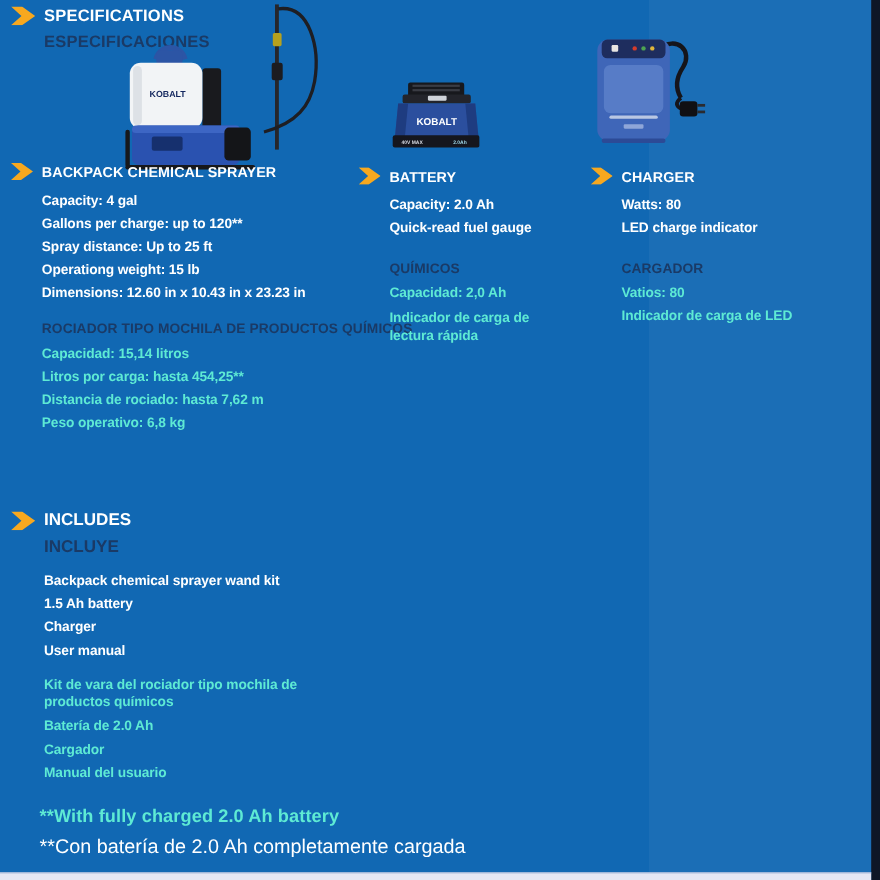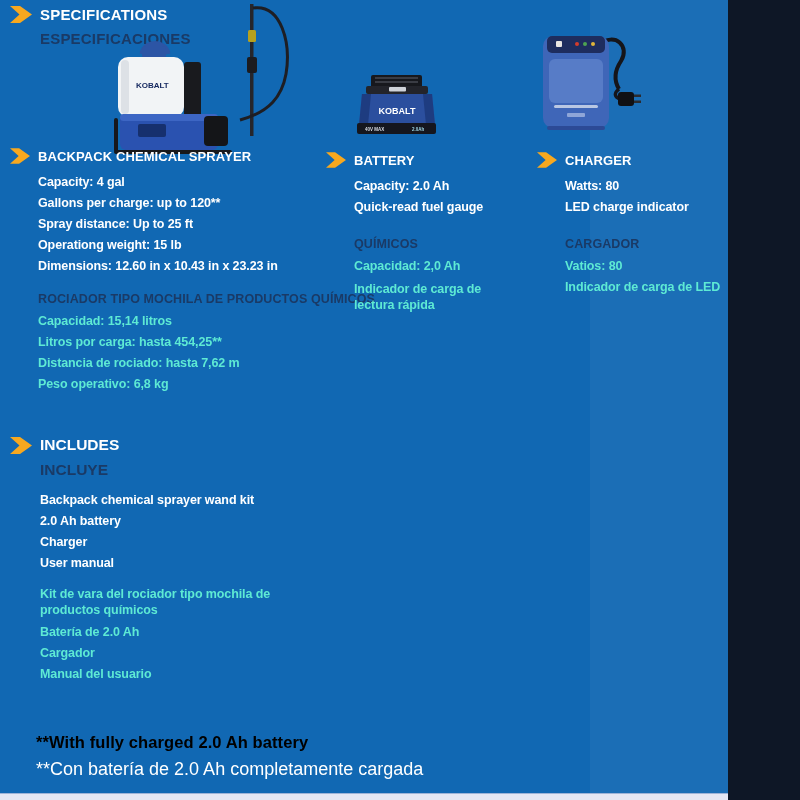--- a/index.html
+++ b/index.html
@@ -2,21 +2,21 @@
 <html><head>
 <meta charset="utf-8">
 <style>
   html,body { margin:0; padding:0; }
   body {
     font-family: "Liberation Sans", sans-serif;
     background:#0e1726;
   }
   .canvas {
     position:relative;
-    width:728px; height:800px;
+    width:792px; height:800px;
     background:#1168B3;
     overflow:hidden;
   }
   .seam-light {
     position:absolute; left:590px; top:0; width:210px; height:794px;
     background:rgba(255,255,255,0.045);
     pointer-events:none;
   }
   .bottom-band {
     position:absolute; left:0; bottom:0; width:800px; height:6px;
@@ -49,28 +49,28 @@
     color:#1A3A66; font-size:12.5px; font-weight:700; letter-spacing:0.1px;
     line-height:13px; margin-bottom:9px; white-space:nowrap;
   }
   .indent { margin-left:28px; }
   .es-block { margin-top:24px; }
   .col-sprayer .es-block { margin-top:20px; }
   .wrap-150 { max-width:158px; }
   .wrap-250 { max-width:252px; }
   .line.sp2 { line-height:16px; }
 
-  .includes { position:absolute; left:10px; top:436px; }
+  .includes { position:absolute; left:10px; top:464px; }
   .includes .inc-title-en { color:#FFFFFF; font-size:15.5px; font-weight:700; }
   .includes .inc-title-es { color:#1A3A66; font-size:15.5px; font-weight:700; margin:7px 0 0 30px; }
   .includes .items { margin:15px 0 0 30px; }
   .includes .items-es { margin-top:16px; }
 
   .footnote { position:absolute; left:36px; top:733px; }
-  .footnote .fn-en { color:#000000; font-size:16.5px; font-weight:700; letter-spacing:0.1px; }
+  .footnote .fn-en { color:#5eead4; font-size:16.5px; font-weight:700; letter-spacing:0.1px; }
   .footnote .fn-es { color:#FFFFFF; font-size:18px; font-weight:400; margin-top:7px; }
 
   .product-img { position:absolute; }
 </style>
 </head>
 <body>
 
 <div class="canvas">
   <div class="seam-light"></div>
 
@@ -212,21 +212,21 @@
   <section class="includes">
     <div class="hdr-row">
       <svg class="arrow" width="22" height="17" viewBox="0 0 22 17">
         <polygon points="0,0 10,0 22,8.5 10,17 0,17 9.5,8.5" fill="#F7A81F"></polygon>
       </svg>
       <span class="inc-title-en">INCLUDES</span>
     </div>
     <div class="inc-title-es">INCLUYE</div>
     <div class="items">
       <div class="line">Backpack chemical sprayer wand kit</div>
-      <div class="line">2.0 Ah battery</div>
+      <div class="line">1.5 Ah battery</div>
       <div class="line">Charger</div>
       <div class="line">User manual</div>
       <div class="items-es">
         <div class="line navy sp2 wrap-250">Kit de vara del rociador tipo mochila de productos químicos</div>
         <div class="line navy">Batería de 2.0 Ah</div>
         <div class="line navy">Cargador</div>
         <div class="line navy">Manual del usuario</div>
       </div>
     </div>
   </section>

